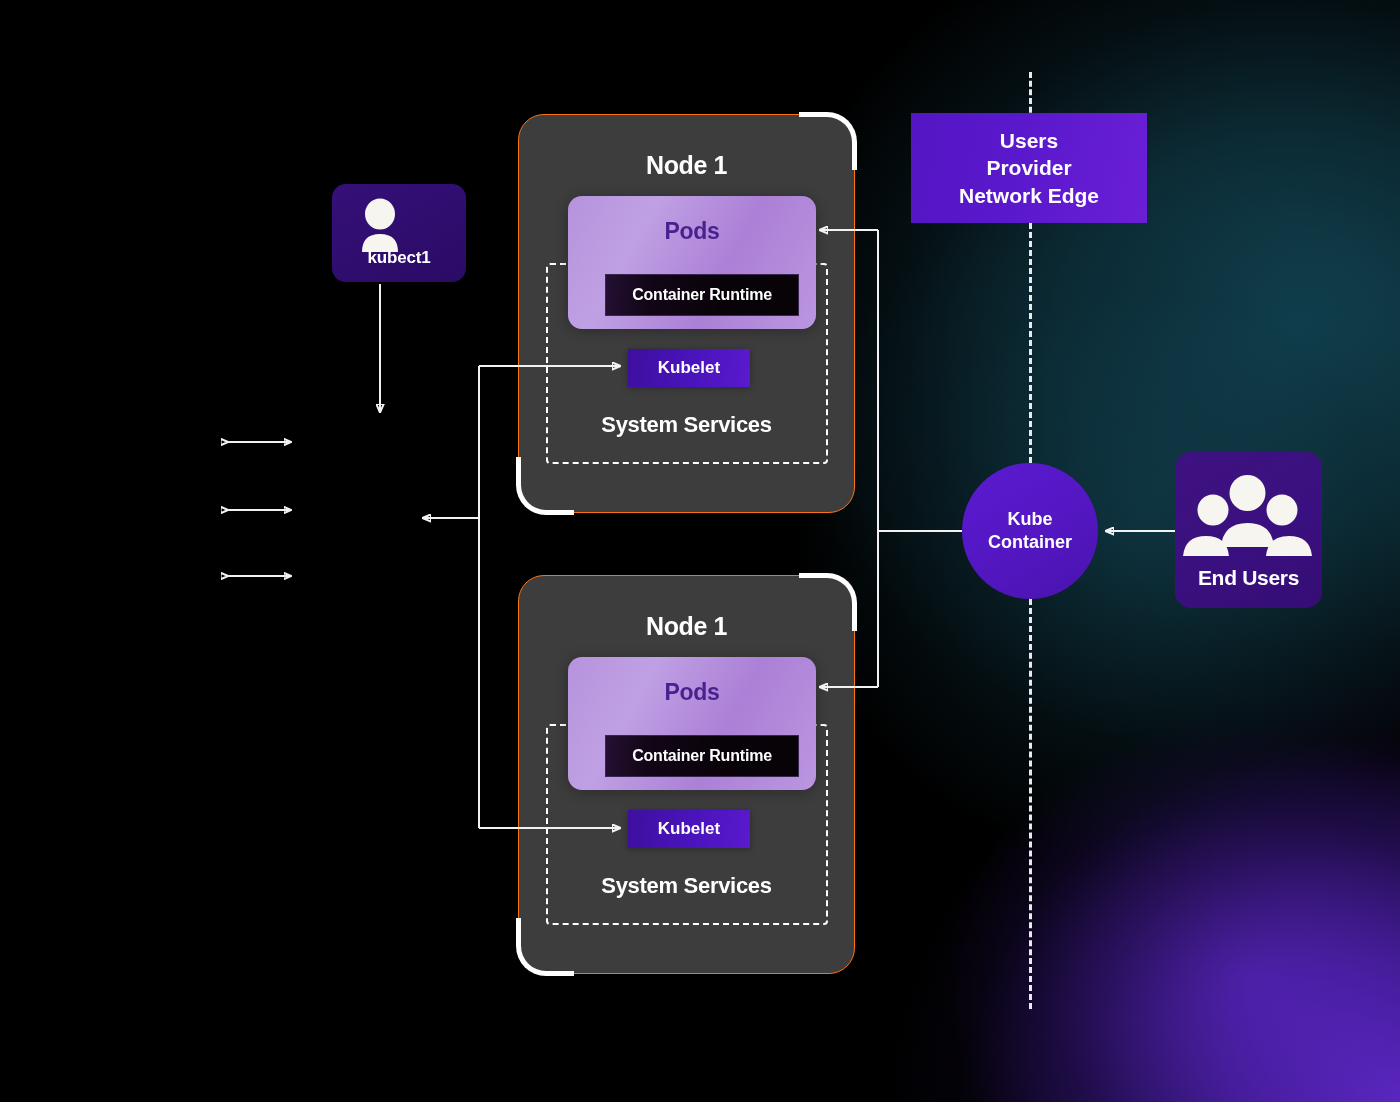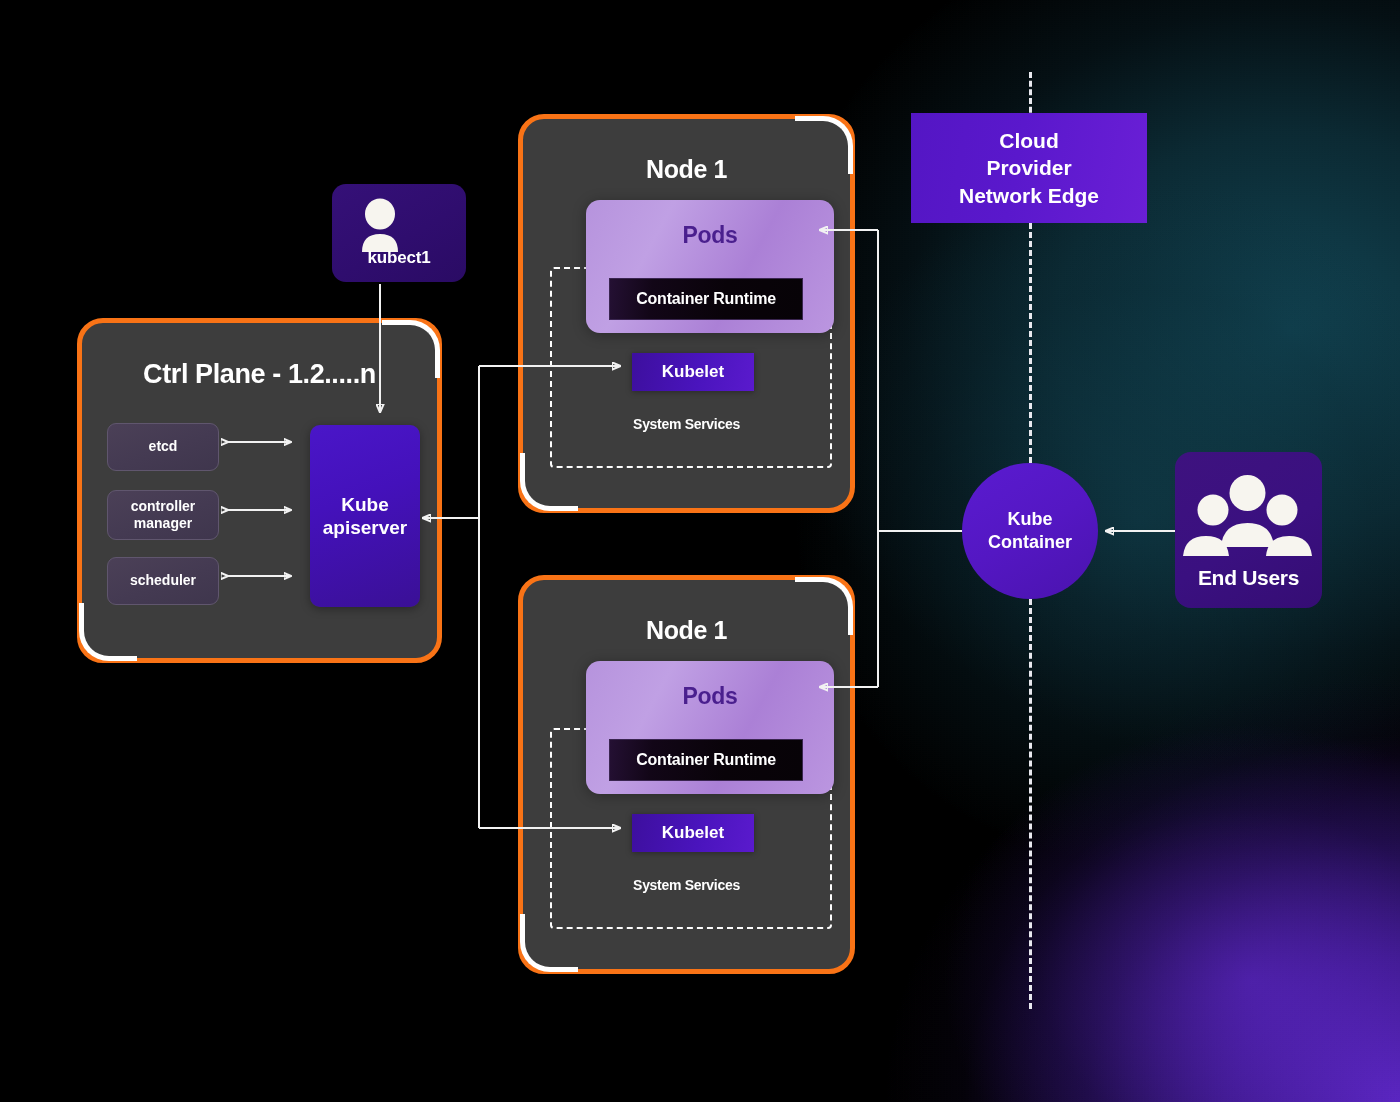--- a/index.html
+++ b/index.html
@@ -40,21 +40,21 @@
     background-image:
       repeating-linear-gradient(0deg, rgba(255,255,255,.10) 0 1px, rgba(0,0,0,0) 1px 2px),
       repeating-linear-gradient(90deg, rgba(255,255,255,.07) 0 1px, rgba(0,0,0,0) 1px 3px);
     mix-blend-mode:overlay;
   }
 
   
   .panel{
     position:absolute;
     background:#3d3d3d;
-    border:5px solid #f97316;
+    border:1px solid #f97316;
     border-radius:26px;
     box-sizing:border-box;
   }
   .panel .arc{
     position:absolute;
     width:58px;height:58px;
     border:5px solid #ffffff;
     box-sizing:border-box;
   }
   .arc.tr{
@@ -100,21 +100,20 @@
     box-shadow:0 2px 10px rgba(0,0,0,.35);
   }
 
   
   .pods{
     position:absolute;
     border-radius:14px;
     background:linear-gradient(118deg,#b693dd 0%,#c0a0e4 28%,#ab80d6 62%,#bb96e0 100%);
     box-shadow:0 2px 14px rgba(0,0,0,.30);
     z-index:3;
-    margin-left:14px;
   }
   .pods-label{
     position:absolute;left:0;right:0;top:22px;
     text-align:center;
     color:#4a1f8e;
     font-size:23px;font-weight:700;
     letter-spacing:-0.3px;
   }
   .runtime{
     position:absolute;
@@ -131,21 +130,21 @@
   .sysbox{
     position:absolute;
     border:2px dashed #ffffff;
     border-radius:4px;
     box-sizing:border-box;
     z-index:2;
   }
   .sys-label{
     position:absolute;left:0;right:0;
     text-align:center;
-    color:#fff;font-size:14px;font-weight:700;
+    color:#fff;font-size:22px;font-weight:700;
     letter-spacing:-0.3px;
     z-index:3;
   }
   .kubelet{
     position:absolute;
     background:linear-gradient(100deg,#3d0f9e 0%,#4a14bd 55%,#5a1acd 100%);
     color:#fff;font-size:17px;font-weight:700;
     display:flex;align-items:center;justify-content:center;
     z-index:5;
     box-shadow:0 1px 6px rgba(0,0,0,.35);
@@ -217,44 +216,20 @@
   <div class="bg-layer bg-noise"></div>
 
   <div class="kubectl" style="left:332px;top:184px;width:96px;height:98px;padding-left:38px;">
     <svg width="96" height="70" style="position:absolute;left:0;top:6px;">
       <ellipse cx="48" cy="24" rx="15" ry="15.5" fill="#f7f5ef"></ellipse>
       <path d="M30 62 q0 -18 18 -18 q18 0 18 18 z" fill="#f7f5ef"></path>
     </svg>
     <div class="kubectl-label">kubect1</div>
   </div>
 
-  <div class="panel" style="left:77px;top:318px;width:365px;height:345px;">
-    <span class="arc bl"></span>
-    <span class="arc tr"></span>
-
-    <div class="panel-title" style="top:36px;font-size:27px;">Ctrl Plane - 1.2.....n</div>
-
-    <div class="cp-box" style="left:25px;top:100px;width:112px;height:48px;">
-      <span>etcd</span>
-    </div>
-
-    <div class="cp-box" style="left:25px;top:167px;width:112px;height:50px;flex-direction:column;">
-      <span>controller</span>
-      <span>manager</span>
-    </div>
-
-    <div class="cp-box" style="left:25px;top:234px;width:112px;height:48px;">
-      <span>scheduler</span>
-    </div>
-
-    <div class="apiserver" style="left:228px;top:102px;width:110px;height:182px;flex-direction:column;">
-      <span>Kube</span>
-      <span>apiserver</span>
-    </div>
-  </div>
 
   <div class="panel" style="left:518px;top:114px;width:337px;height:399px;">
     <span class="arc tr"></span>
     <span class="arc bl"></span>
 
     <div class="panel-title" style="top:36px;font-size:25px;">Node 1</div>
 
     <div class="sysbox" style="left:27px;top:148px;width:282px;height:201px;"></div>
 
     <div class="pods" style="left:49px;top:81px;width:248px;height:133px;">
@@ -292,21 +267,21 @@
       <span>Kubelet</span>
     </div>
 
     <div class="sys-label" style="top:297px;">System Services</div>
   </div>
 
   <div class="dash-v" style="left:1029px;top:72px;height:58px;"></div>
 
   <div class="edge-box" style="left:911px;top:113px;width:236px;height:110px;">
     <div>
-      <div>Cloud</div>
+      <div>Users</div>
       <div>Provider</div>
       <div>Network Edge</div>
     </div>
   </div>
 
   <div class="dash-v" style="left:1029px;top:223px;height:240px;"></div>
   <div class="dash-v" style="left:1029px;top:599px;height:410px;"></div>
 
   <div class="lb" style="left:962px;top:463px;width:136px;height:136px;">
     <div>

